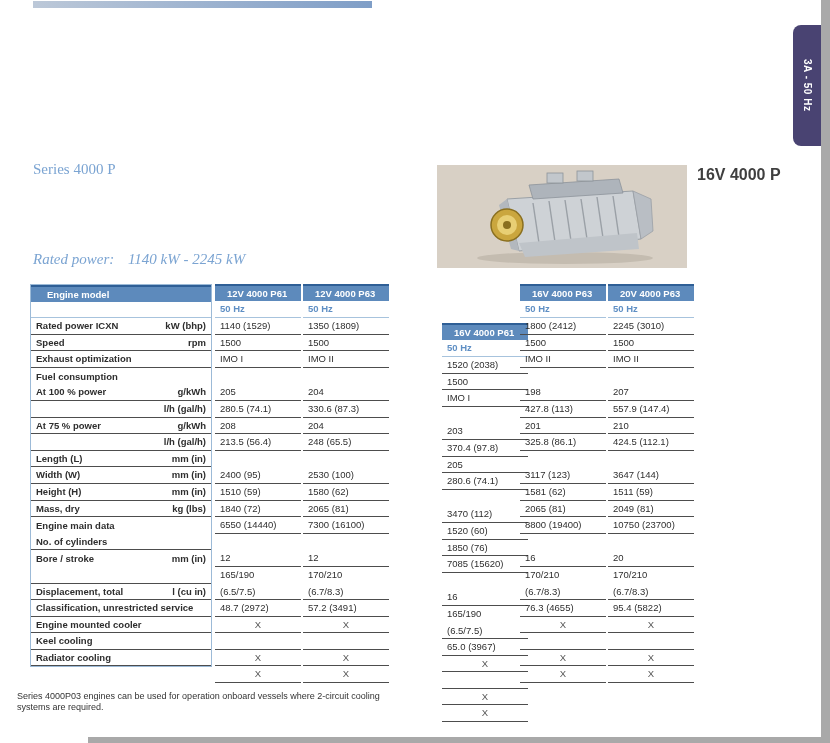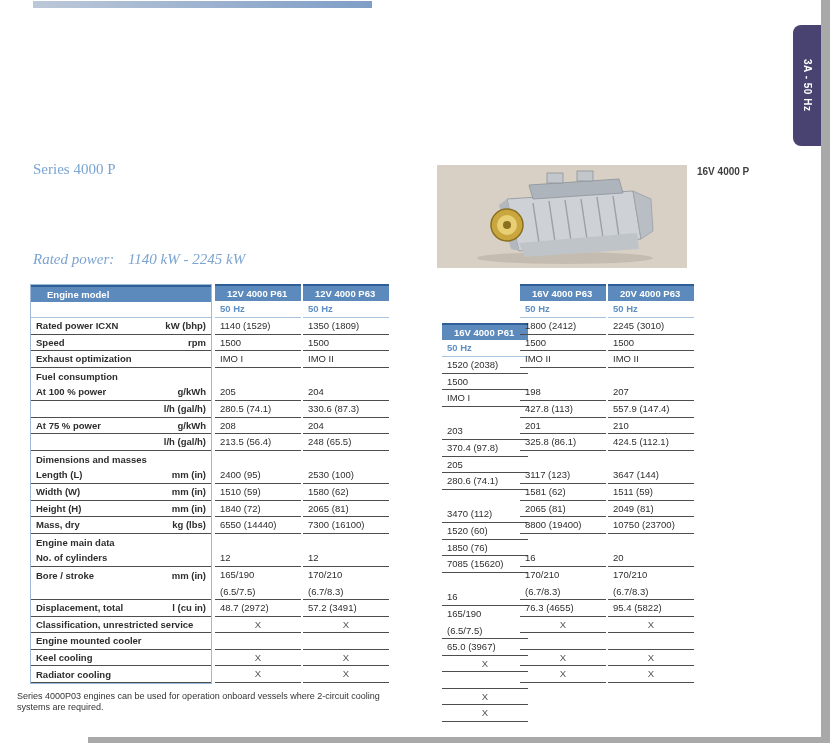--- a/index.html
+++ b/index.html
@@ -24,21 +24,21 @@
   #title{position:absolute;left:33px;top:22px;font-family:"Liberation Serif",serif;
          color:var(--titleBlue,#7ba4d2);font-size:23px;line-height:31px;}
   #series{position:absolute;left:33px;top:161px;font-family:"Liberation Serif",serif;
           color:var(--titleBlue,#7ba4d2);font-size:15px;}
   #rated{position:absolute;left:33px;top:251px;font-family:"Liberation Serif",serif;
          color:var(--titleBlue,#7ba4d2);font-size:15px;font-style:italic;}
   #rated .v{margin-left:10px;}
 
   
   #img-box{position:absolute;left:437px;top:165px;width:250px;height:103px;background:var(--beige,#d8d0c5);}
-  #img-caption{position:absolute;left:697px;top:166px;font-size:10px;font-weight:700;color:#3f3f3f;}
+  #img-caption{position:absolute;left:697px;top:166px;font-size:16px;font-weight:700;color:#3f3f3f;}
 
   
   #table-area{position:absolute;left:30px;top:284px;width:664px;height:401px;font-size:9.5px;}
   #label-col{position:absolute;left:0;top:0;width:182px;box-sizing:border-box;
              border:1px solid var(--boxBorder,#9cbad7);background:#fff;}
   .lc-bar{height:17px;box-sizing:border-box;background:var(--barBlue,#5d8abc);
           border-top:2px solid var(--barTop,#2f5f96);color:#fff;font-weight:700;
           padding-left:16px;line-height:15px;}
   .lc-blank{height:16px;box-sizing:border-box;border-bottom:1px solid var(--ruleBlue,#a7c3dd);}
   .lrow{height:16.6px;box-sizing:border-box;display:flex;justify-content:space-between;
@@ -135,24 +135,20 @@
             <span>l/h (gal/h)</span>
           </div>
           <div class="lrow">
             <span>At 75 % power</span>
             <span>g/kWh</span>
           </div>
           <div class="lrow">
             <span></span>
             <span>l/h (gal/h)</span>
           </div>
-          <div class="lrow nob">
-            <span>Dimensions and masses</span>
-            <span></span>
-          </div>
           <div class="lrow">
             <span>Length (L)</span>
             <span>mm (in)</span>
           </div>
           <div class="lrow">
             <span>Width (W)</span>
             <span>mm (in)</span>
           </div>
           <div class="lrow">
             <span>Height (H)</span>

